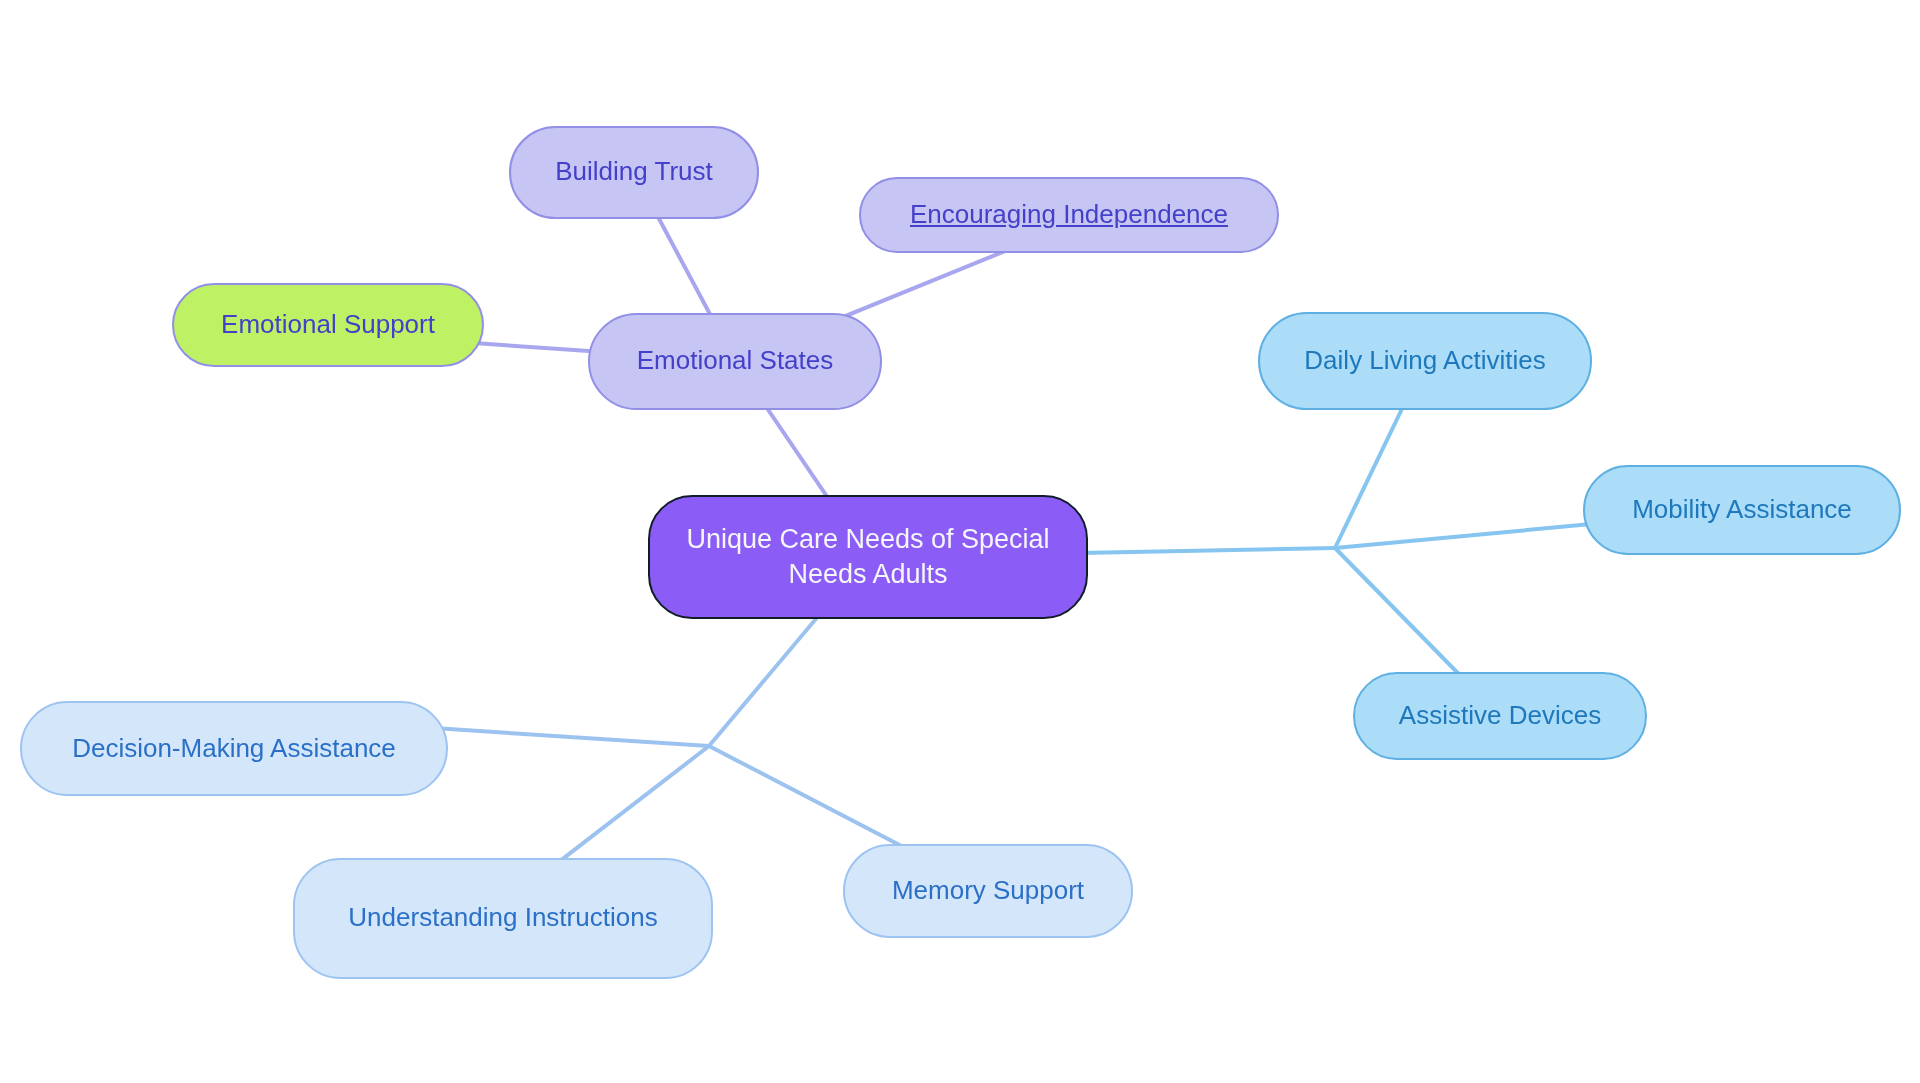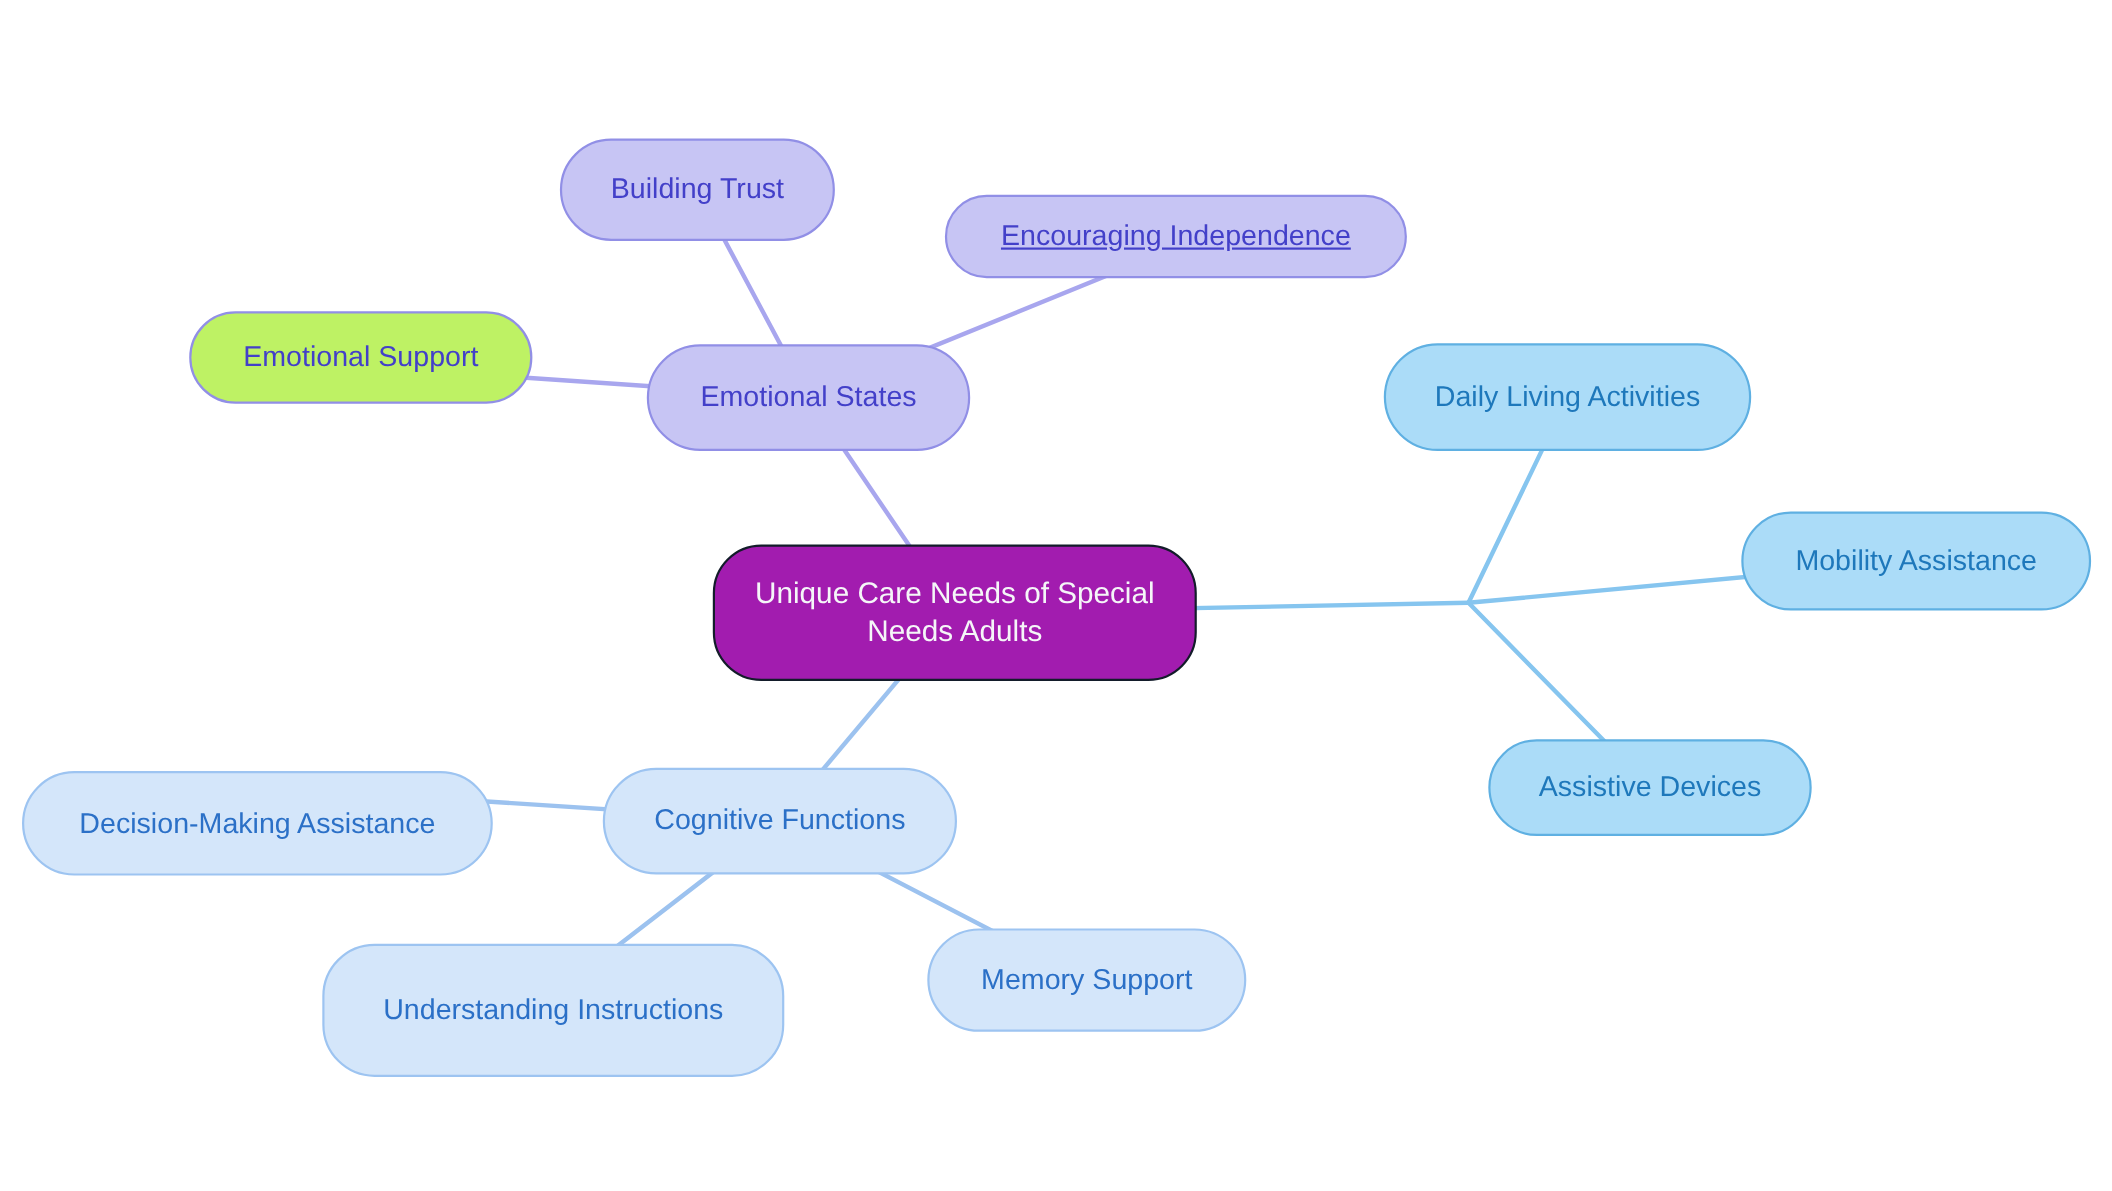--- a/index.html
+++ b/index.html
@@ -53,25 +53,24 @@
       <line x1="735" y1="361" x2="1069" y2="225" stroke="#a8a6ee" stroke-width="4" stroke-linecap="round"></line>
       <line x1="735" y1="361" x2="328" y2="333" stroke="#a8a6ee" stroke-width="4" stroke-linecap="round"></line>
       <line x1="1335" y1="548" x2="1425" y2="361" stroke="#86c5ef" stroke-width="4" stroke-linecap="round"></line>
       <line x1="1335" y1="548" x2="1742" y2="510" stroke="#86c5ef" stroke-width="4" stroke-linecap="round"></line>
       <line x1="1335" y1="548" x2="1500" y2="716" stroke="#86c5ef" stroke-width="4" stroke-linecap="round"></line>
       <line x1="709" y1="746" x2="234" y2="715" stroke="#9cc2ef" stroke-width="4" stroke-linecap="round"></line>
       <line x1="709" y1="746" x2="503" y2="905" stroke="#9cc2ef" stroke-width="4" stroke-linecap="round"></line>
       <line x1="709" y1="746" x2="988" y2="891" stroke="#9cc2ef" stroke-width="4" stroke-linecap="round"></line>
     </svg>
 
-<div class="node center" style="left: 648px; top: 495px; width: 440px; height: 124px; background: #a21caf; border: 2px solid rgb(19, 28, 42); color: rgb(245, 246, 248); border-radius: 44px;">Unique Care Needs of Special Needs Adults</div>
+<div class="node center" style="left: 648px; top: 495px; width: 440px; height: 124px; background: #8b5cf6; border: 2px solid rgb(19, 28, 42); color: rgb(245, 246, 248); border-radius: 44px;">Unique Care Needs of Special Needs Adults</div>
     <div class="node" style="left: 588px; top: 312.5px; width: 294px; height: 97px; background: rgb(199, 197, 244); border: 2px solid rgb(145, 143, 230); color: rgb(67, 64, 201); border-radius: 48.5px;">Emotional States</div>
     <div class="node" style="left: 509px; top: 125.5px; width: 250px; height: 93px; background: rgb(199, 197, 244); border: 2px solid rgb(145, 143, 230); color: rgb(67, 64, 201); border-radius: 46.5px;">Building Trust</div>
     <div class="node" style="left: 859px; top: 177px; width: 420px; height: 76px; background: rgb(199, 197, 244); border: 2px solid rgb(145, 143, 230); color: rgb(67, 64, 201); border-radius: 48px; text-decoration: underline;">Encouraging Independence</div>
     <div class="node" style="left: 172px; top: 283px; width: 312px; height: 84px; background: #bef264; border: 2px solid rgb(145, 143, 230); color: rgb(67, 64, 201); border-radius: 50px;">Emotional Support</div>
     <div class="node" style="left: 1258px; top: 312px; width: 334px; height: 98px; background: rgb(171, 220, 248); border: 2px solid rgb(95, 176, 226); color: rgb(30, 120, 187); border-radius: 49px;">Daily Living Activities</div>
     <div class="node" style="left: 1583px; top: 465px; width: 318px; height: 90px; background: rgb(171, 220, 248); border: 2px solid rgb(95, 176, 226); color: rgb(30, 120, 187); border-radius: 45px;">Mobility Assistance</div>
     <div class="node" style="left: 1353px; top: 672px; width: 294px; height: 88px; background: rgb(171, 220, 248); border: 2px solid rgb(95, 176, 226); color: rgb(30, 120, 187); border-radius: 44px;">Assistive Devices</div>
-    <div class="node" style="left: 548px; top: 697.5px; width: 322px; height: 97px; background: rgb(212, 230, 250); border: 2px solid rgb(157, 196, 241); color: rgb(43, 112, 199); border-radius: 48.5px;">Cognitive Functions</div>
     <div class="node" style="left: 20px; top: 701px; width: 428px; height: 95px; background: rgb(212, 230, 250); border: 2px solid rgb(157, 196, 241); color: rgb(43, 112, 199); border-radius: 47.5px;">Decision-Making Assistance</div>
     <div class="node" style="left: 293px; top: 857.5px; width: 420px; height: 121px; background: rgb(212, 230, 250); border: 2px solid rgb(157, 196, 241); color: rgb(43, 112, 199); border-radius: 47.5px;">Understanding Instructions</div>
     <div class="node" style="left: 843px; top: 844px; width: 290px; height: 94px; background: rgb(212, 230, 250); border: 2px solid rgb(157, 196, 241); color: rgb(43, 112, 199); border-radius: 47px;">Memory Support</div>
   </div>
 
 </body></html>

